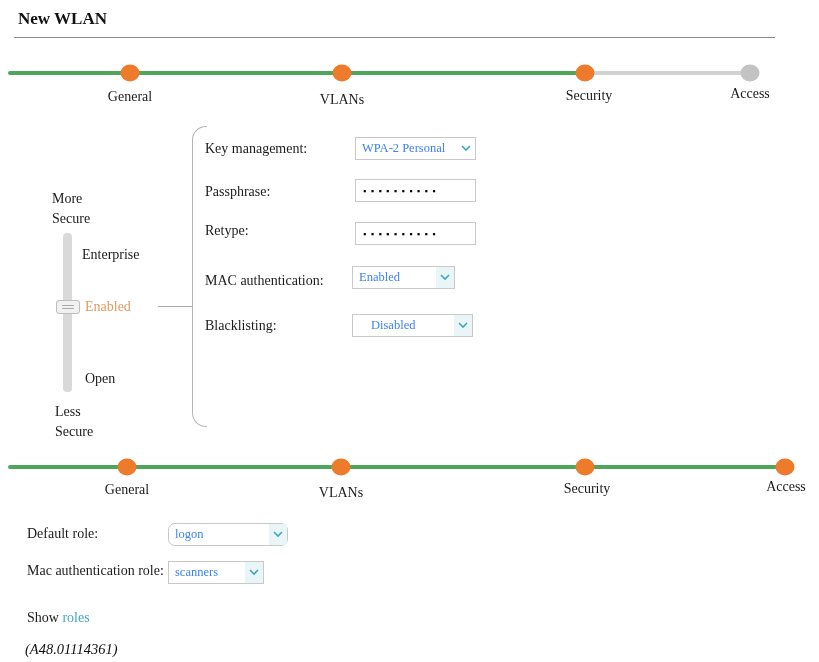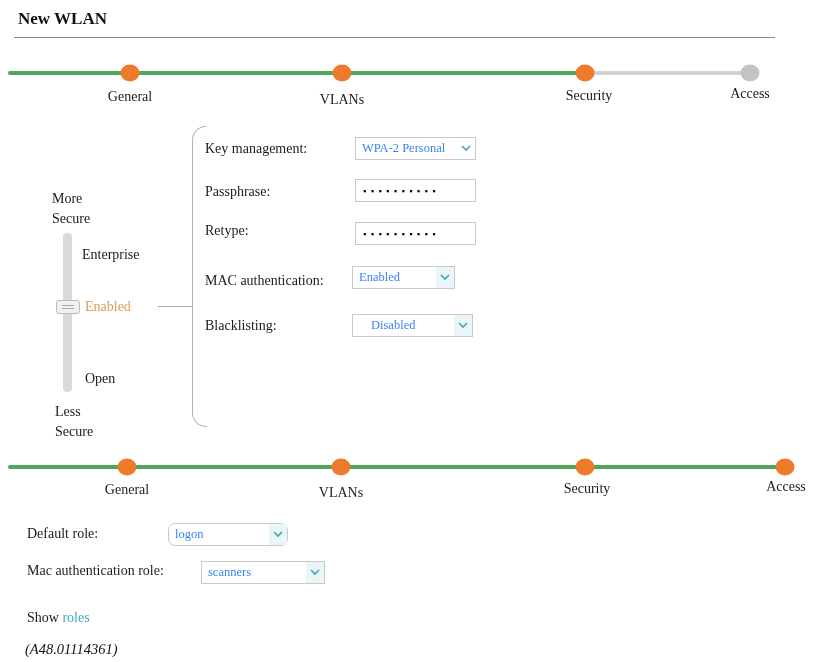--- a/index.html
+++ b/index.html
@@ -154,21 +154,21 @@
     <div class="select" style="left:168px;top:523px;width:120px;border-radius:7px;">
       <span class="sel-text">logon</span>
       <span class="chev-box">
         <svg width="10" height="7" viewBox="0 0 10 7">
             <polyline points="1,1 5,5 9,1" fill="none" stroke="#3fa7b8" stroke-width="1.6"></polyline>
           </svg>
       </span>
     </div>
 
     <div class="abs lbl wrap" style="left:27px;top:561px;width:138px;">Mac authentication role:</div>
-    <div class="select" style="left:168px;top:561px;width:124px;margin-left:33px;">
+    <div class="select" style="left:168px;top:561px;width:96px;">
       <span class="sel-text">scanners</span>
       <span class="chev-box">
         <svg width="10" height="7" viewBox="0 0 10 7">
             <polyline points="1,1 5,5 9,1" fill="none" stroke="#3fa7b8" stroke-width="1.6"></polyline>
           </svg>
       </span>
     </div>
 
     <div class="abs lbl" style="left:27px;top:610px;">
       <span>Show</span>

